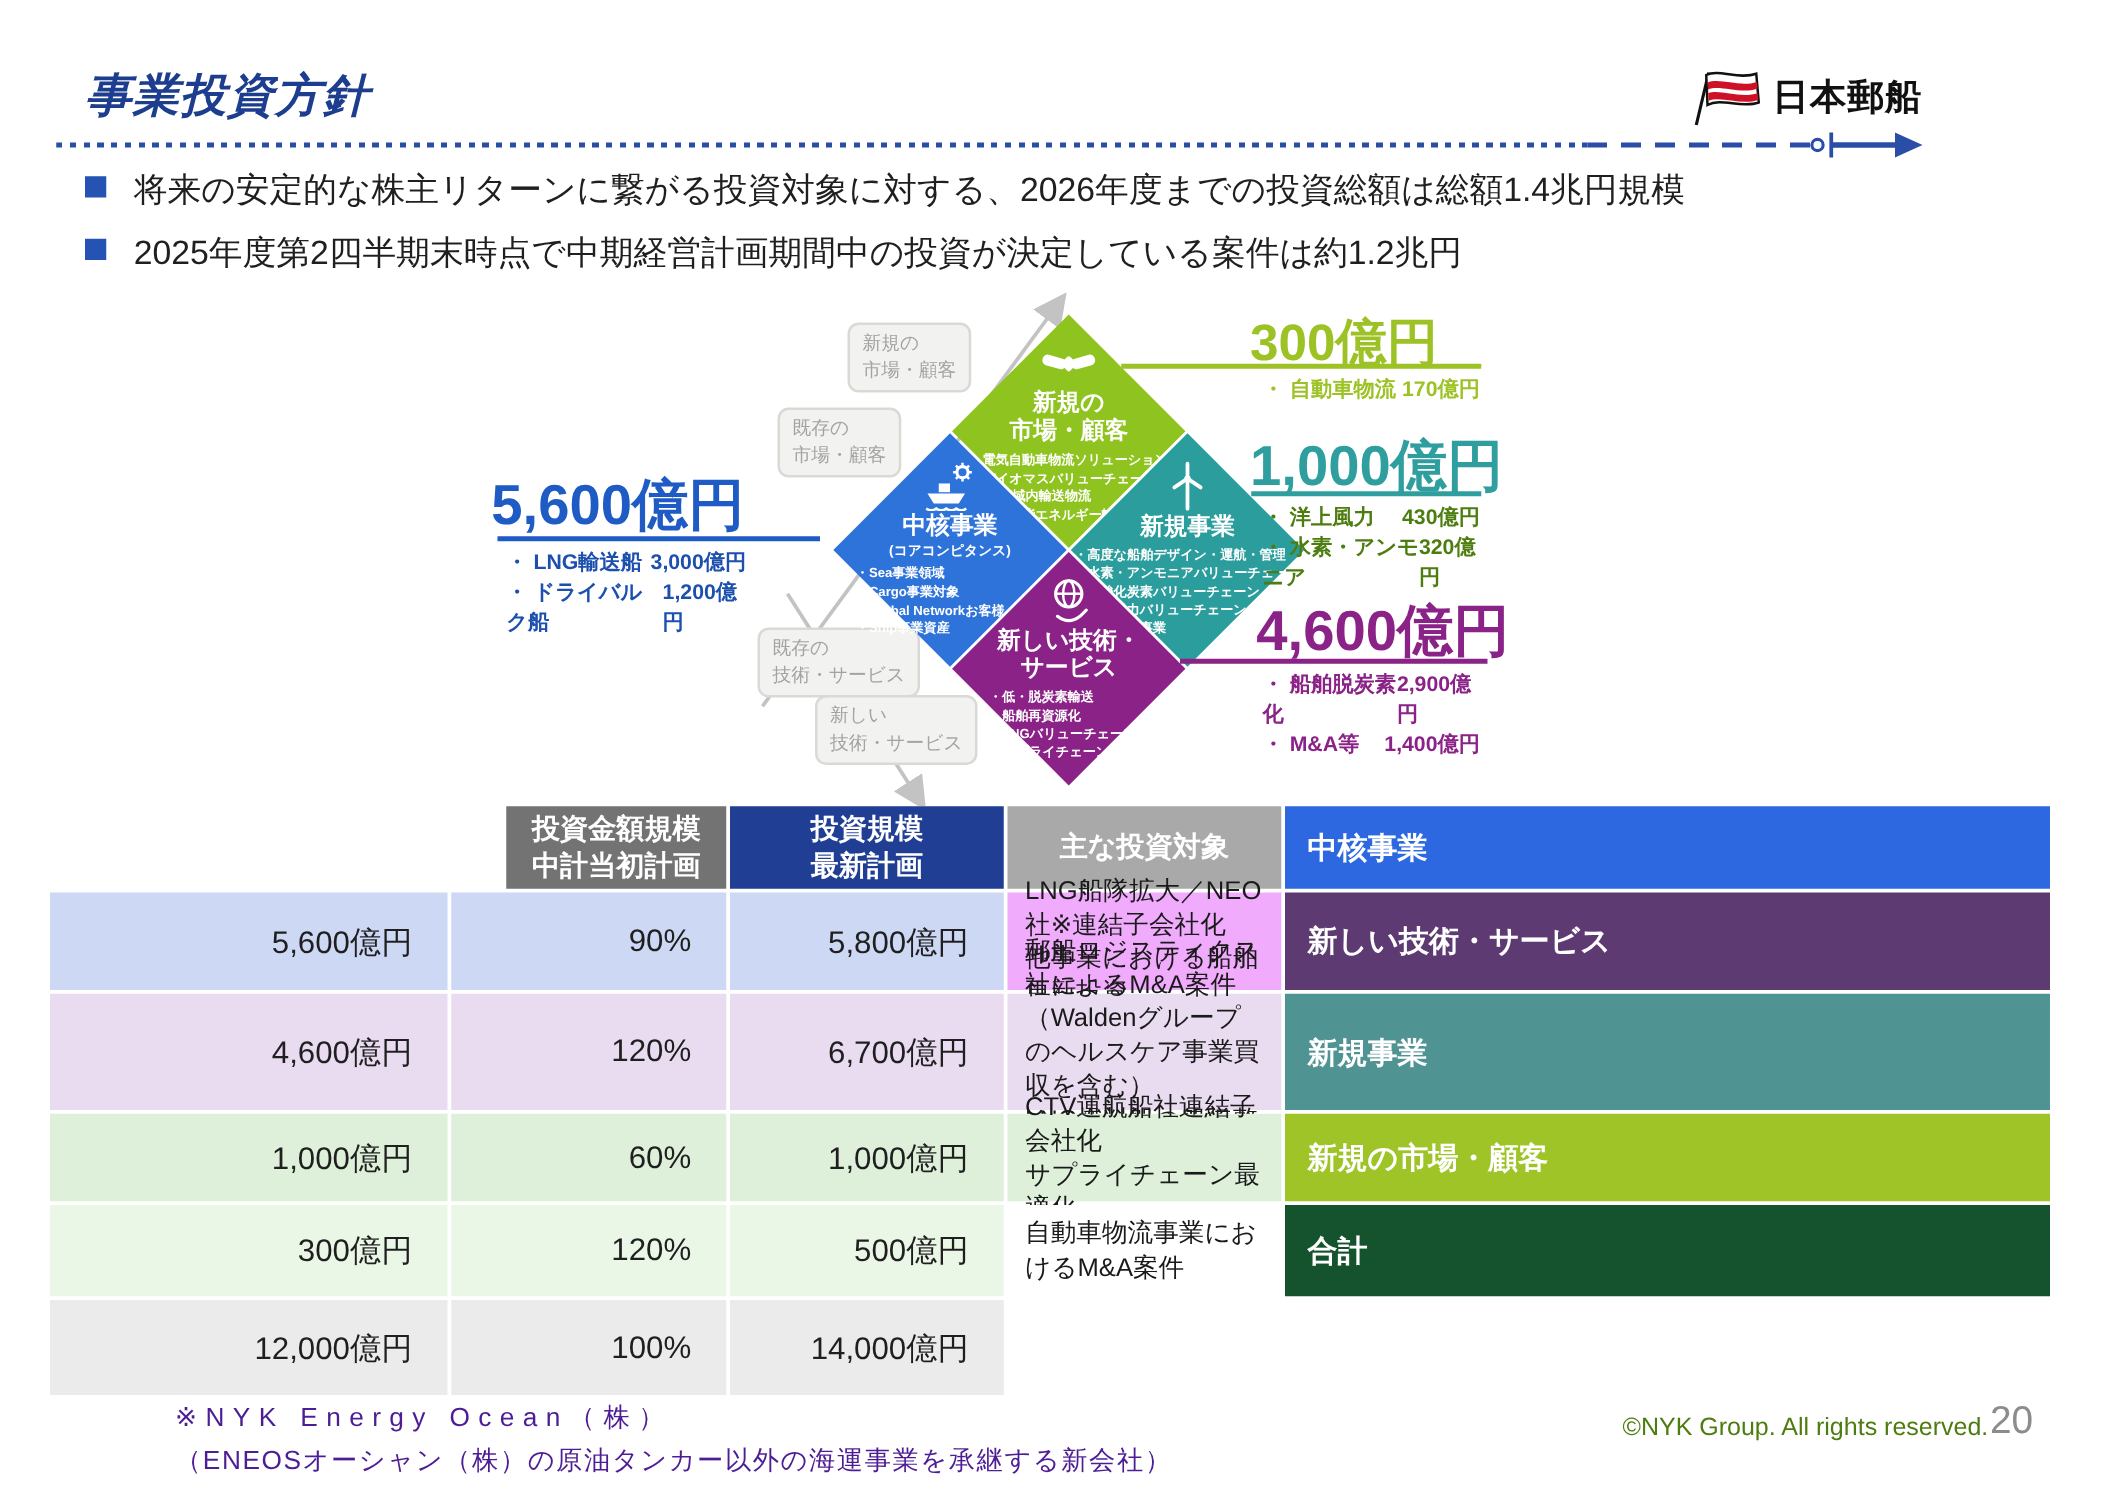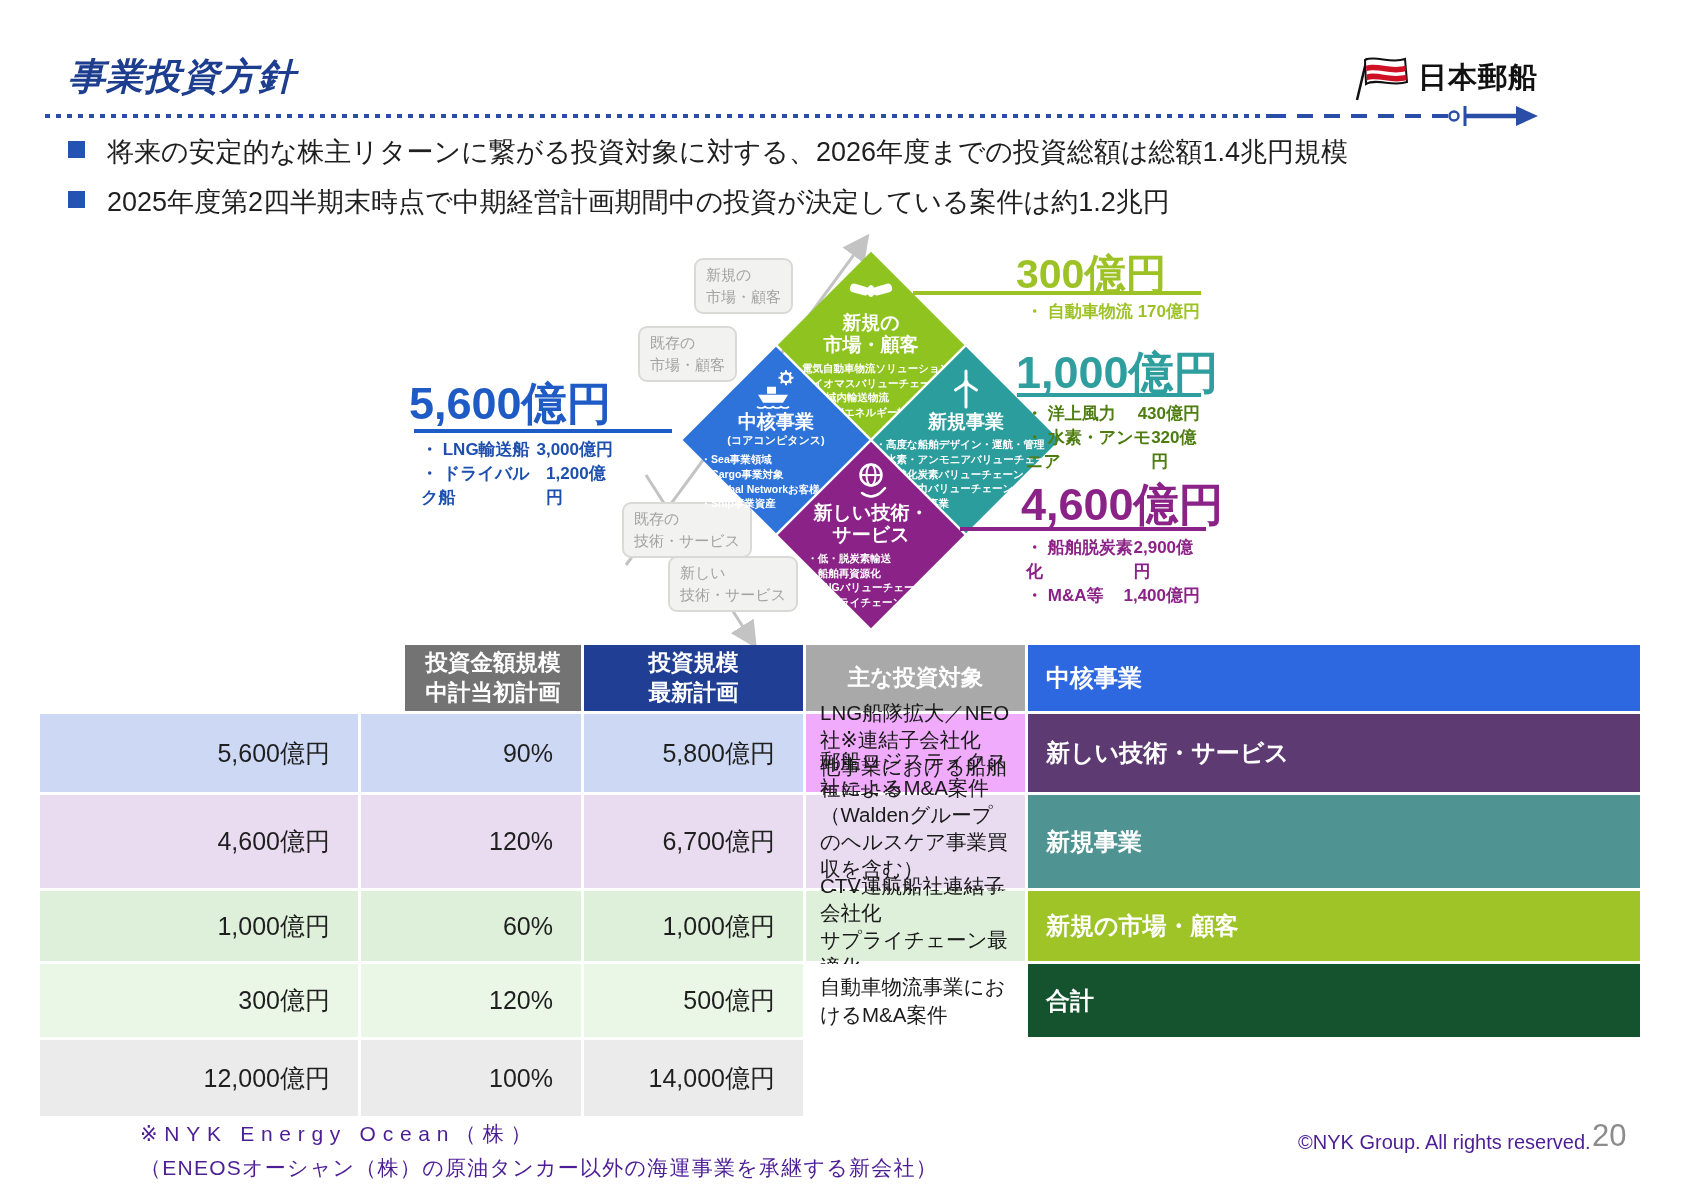--- a/index.html
+++ b/index.html
@@ -18,21 +18,21 @@
   .rule-arrow{position:absolute;left:1448px;top:101px;}
 
   
   .bullet{position:absolute;left:68px;display:flex;align-items:flex-start;}
   .bullet .sq{width:17px;height:17px;background:#2553b4;margin-top:7px;flex:none;}
   .bullet .btxt{margin-left:22px;font-size:27px;color:#1f1f1f;white-space:nowrap;}
   .bullet1{top:134px;}
   .bullet2{top:184px;}
 
   
-  .diagram{position:absolute;left:16px;top:0;width:1632px;height:1190px;pointer-events:none;}
+  .diagram{position:absolute;left:0;top:0;width:1632px;height:1190px;pointer-events:none;}
   .axes-svg{position:absolute;left:560px;top:225px;z-index:1;}
   .axis-chip{position:absolute;z-index:2;background:#f2f2f0;border:2px solid #d9d9d6;border-radius:9px;
     color:#a3a3a0;font-size:15px;line-height:1.45;padding:4px 10px;white-space:pre-line;}
   .chip1{left:678px;top:258px;}
   .chip2{left:622px;top:326px;}
   .chip3{left:606px;top:502px;}
   .chip4{left:652px;top:556px;}
 
   .diamond{position:absolute;width:132px;height:132px;transform:rotate(45deg);z-index:3;}
   .dm-green{left:789px;top:279px;}
@@ -80,21 +80,21 @@
   .corner{background:#fff;}
   .rlabel{color:#fff;font-weight:bold;font-size:24px;display:flex;align-items:center;padding-left:18px;}
   .num{color:#1f1f1f;font-size:25px;display:flex;align-items:center;justify-content:flex-end;padding-right:28px;}
   .target{color:#1a1a1a;font-size:20.5px;line-height:1.32;display:flex;align-items:center;
     padding:6px 14px;white-space:pre-line;}
 
   
   .footnote{position:absolute;left:140px;top:1120px;color:#4c1d95;}
   .fn1{font-size:21px;letter-spacing:0.32em;}
   .fn2{font-size:21px;letter-spacing:0.06em;margin-top:6px;}
-  .copyright{position:absolute;left:1298px;top:1131px;font-size:20px;color:#4c1d95;}
+  .copyright{position:absolute;left:1298px;top:1131px;font-size:20px;color:#4d7c0f;}
   .page-num{position:absolute;left:1592px;top:1118px;font-size:31px;color:#8c8c8c;}
 </style>
 </head>
 <body>
 
 <div class="slide">
 
   <div class="page-title">事業投資方針</div>
   <div class="logo">
     <svg width="62" height="48" viewBox="0 0 62 48">

